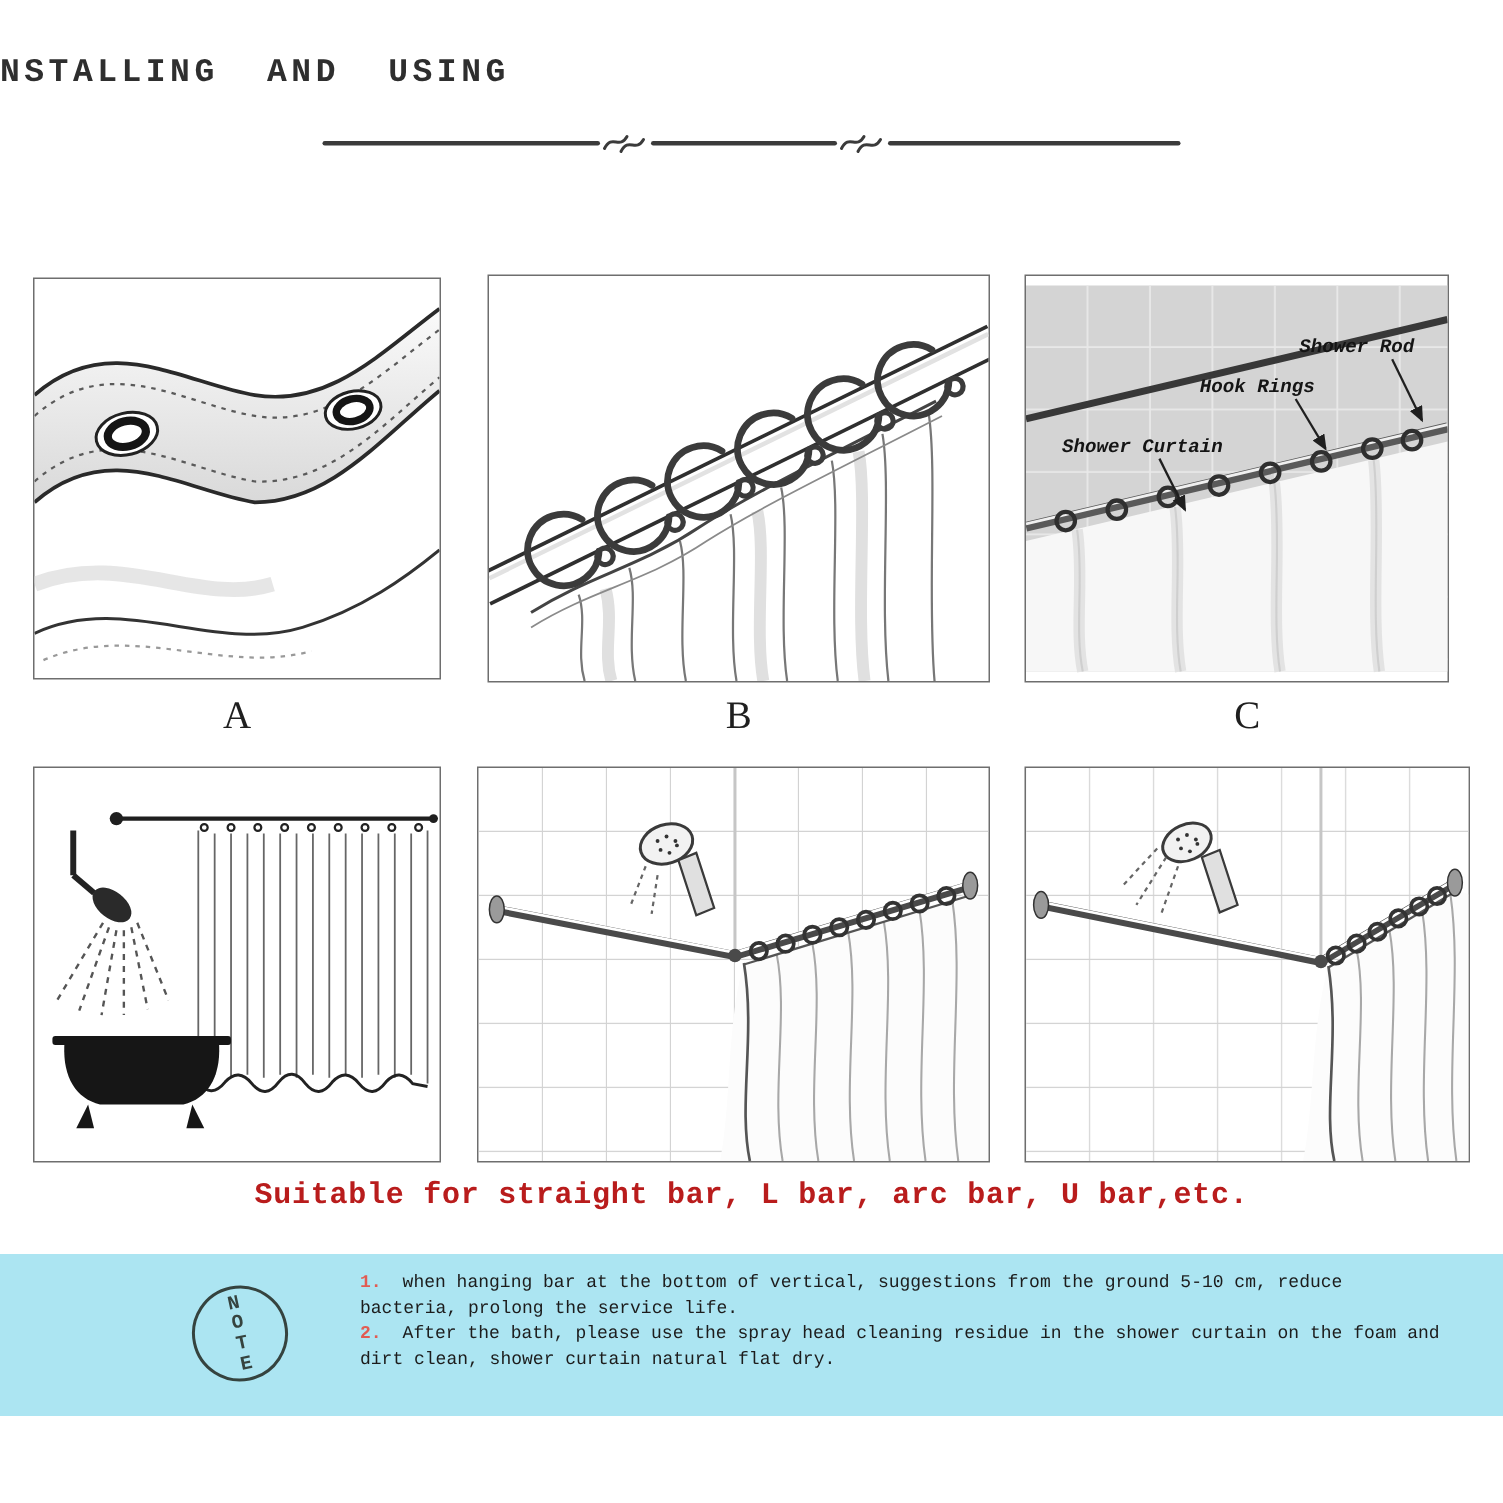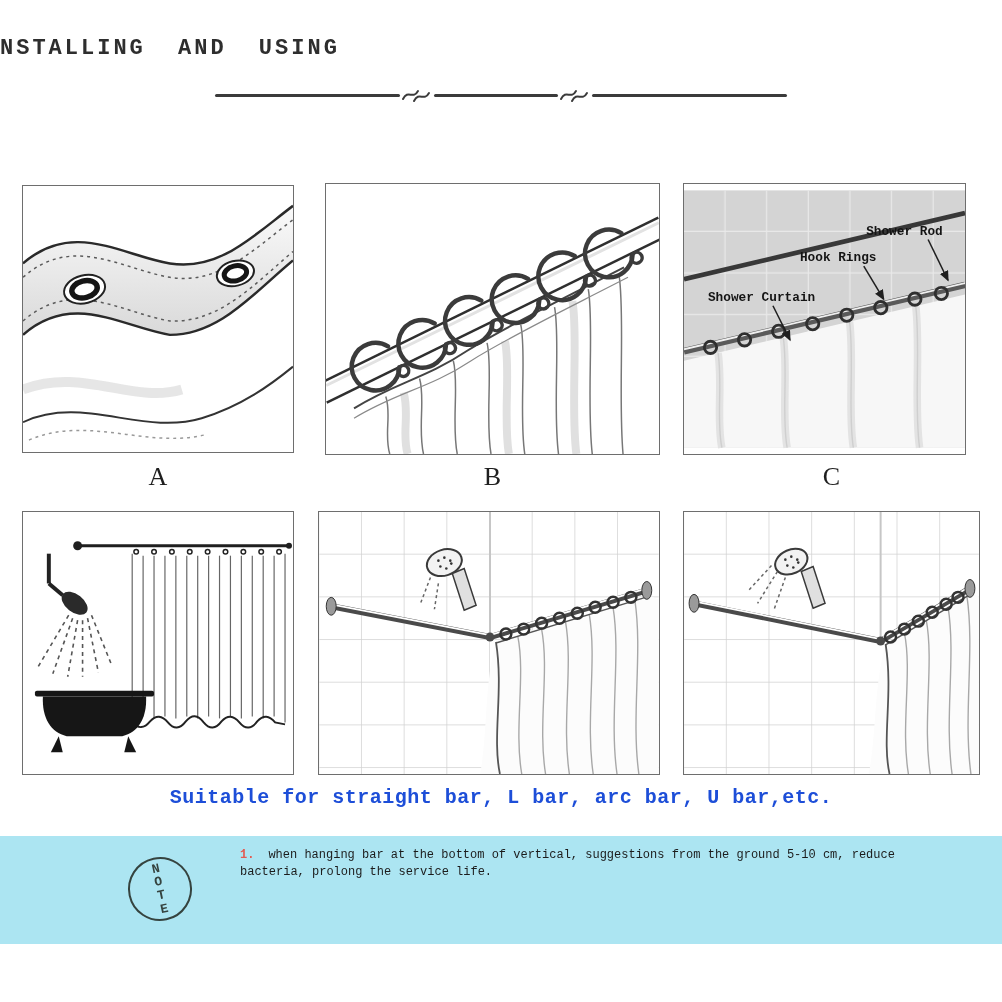--- a/index.html
+++ b/index.html
@@ -17,33 +17,33 @@
   .divider{position:absolute;top:86px;left:215px;width:572px;height:18px;
            display:flex;align-items:center;}
   .dline{height:3px;background:#3b3b3b;border-radius:2px;}
   .dl1{width:185px;} .dl2{width:125px;} .dl3{width:195px;}
   .orn{width:34px;height:16px;flex:0 0 auto;margin:0 0;}
 
   .panel{position:absolute;border:1px solid #6e6e6e;background:#fff;box-sizing:border-box;margin:0;}
   .panel svg{display:block;width:100%;height:100%;}
   .panel-a{left:22px;top:185px;width:272px;height:268px;}
   .panel-b{left:325px;top:183px;width:335px;height:272px;}
-  .panel-c{left:683px;top:183px;width:283px;height:272px;}
+  .panel-c{left:683px;top:183px;width:283px;height:272px;font-style:italic;}
   .panel-d{left:22px;top:511px;width:272px;height:264px;}
   .panel-e{left:318px;top:511px;width:342px;height:264px;}
   .panel-f{left:683px;top:511px;width:297px;height:264px;}
 
   .plabel{position:absolute;top:462px;margin:0;text-align:center;
           font-family:"Liberation Serif","DejaVu Serif",serif;font-size:26px;color:#1f1f1f;}
   .plabel-a{left:22px;width:272px;}
   .plabel-b{left:325px;width:335px;}
   .plabel-c{left:683px;width:297px;}
 
   .suitable{position:absolute;top:786px;left:0;width:100%;margin:0;text-align:center;
-            font-size:20px;font-weight:bold;color:#1d4ed8;letter-spacing:0.5px;}
+            font-size:20px;font-weight:bold;color:#b91c1c;letter-spacing:0.5px;}
 
   .note{position:absolute;top:836px;left:0;width:1002px;height:108px;background:var(--note-bg,#ace5f2);}
   .stamp{position:absolute;left:128px;top:21px;width:64px;height:64px;border:2.5px solid #35433f;
          border-radius:50%;transform:rotate(-12deg);box-sizing:border-box;
          display:flex;flex-direction:column;align-items:center;justify-content:center;
          font-size:13px;font-weight:bold;line-height:1.05;color:#35433f;}
   .stamp span{display:block;}
   .note-text{position:absolute;left:240px;top:11px;width:722px;font-size:12px;line-height:1.42;color:#1c1c1c;}
   .note-text p{margin:0;}
   .num{color:var(--note-number,#e25b52);font-weight:bold;margin-right:14px;}
@@ -389,16 +389,17 @@
 
   <aside class="note">
     <div class="stamp">
       <span>N</span>
       <span>O</span>
       <span>T</span>
       <span>E</span>
     </div>
     <div class="note-text">
       <p><span class="num">1.</span><span>when hanging bar at the bottom of vertical, suggestions from the ground 5-10 cm, reduce bacteria, prolong the service life.</span></p>
+      <p><span class="num">2.</span><span>After the bath, please use the spray head cleaning residue in the shower curtain on the foam and dirt clean, shower curtain natural flat dry.</span></p>
     </div>
   </aside>
 
 </div>
 
 </body></html>

